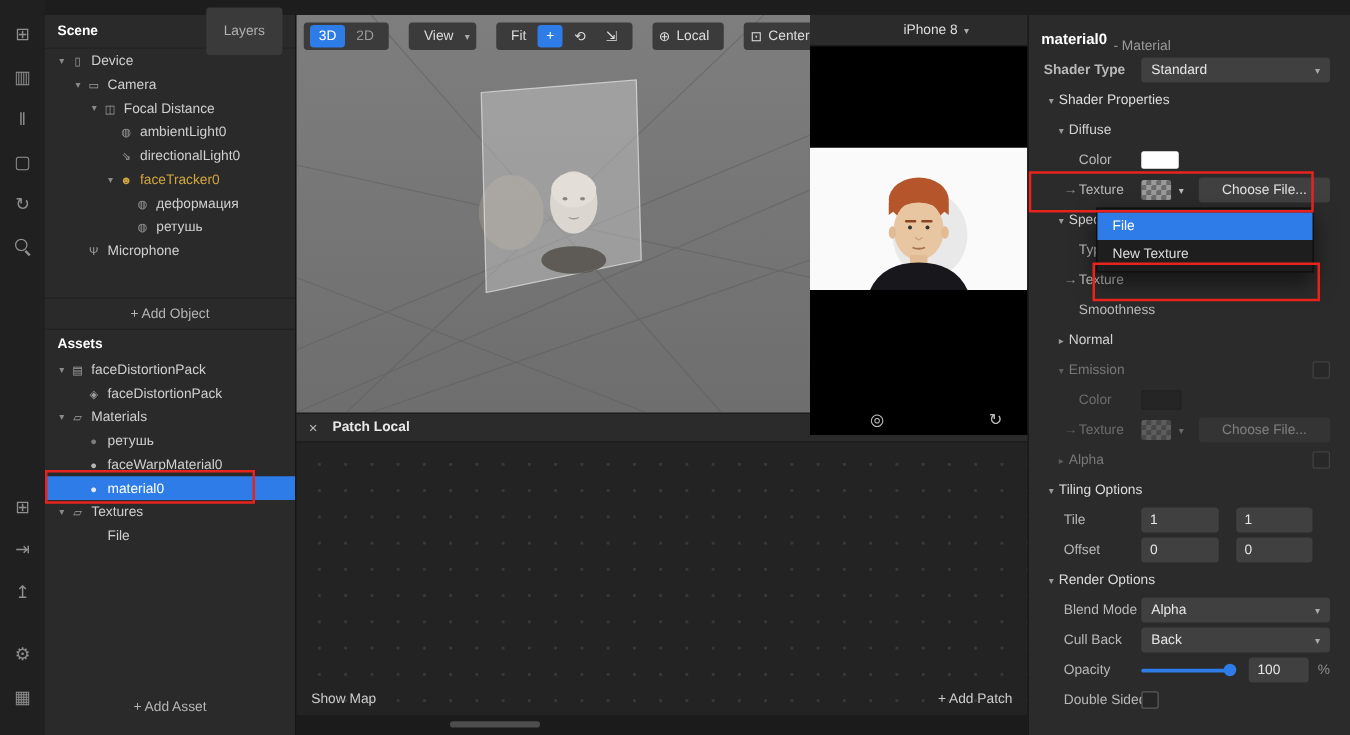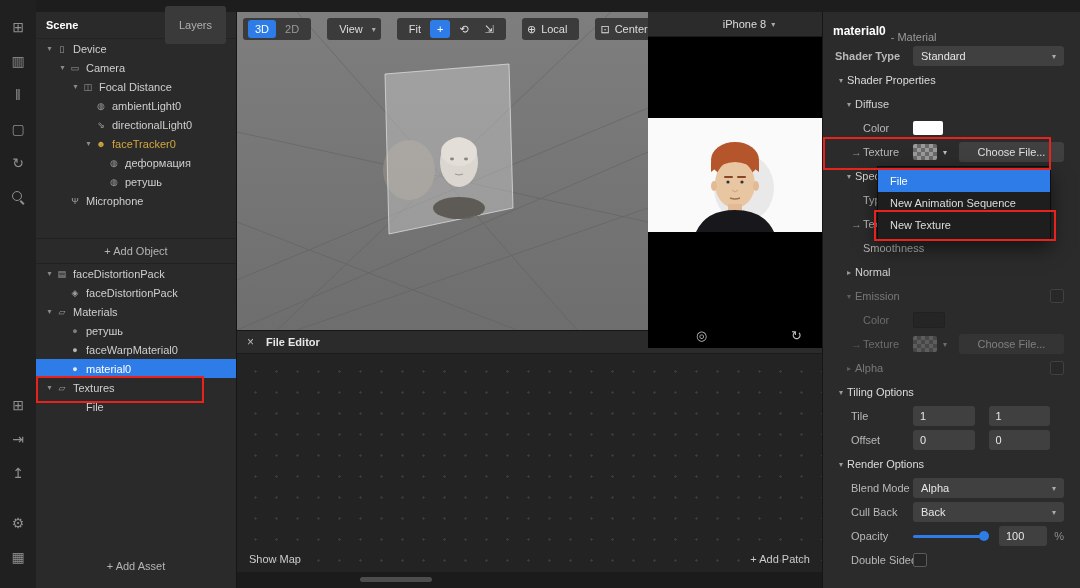--- a/index.html
+++ b/index.html
@@ -196,20 +196,21 @@
       <span class="tic">◍</span>
       <span class="tl">ретушь</span>
     </div>
     <div class="trow d1">
       <span class="arr"></span>
       <span class="tic">Ψ</span>
       <span class="tl">Microphone</span>
     </div>
 
     <div class="addobj">+ Add Object</div>
+    <div class="assets-title">Assets</div>
 
     <div class="trow d0">
       <span class="arr">▾</span>
       <span class="tic">▤</span>
       <span class="tl">faceDistortionPack</span>
     </div>
     <div class="trow d1">
       <span class="arr"></span>
       <span class="tic">◈</span>
       <span class="tl">faceDistortionPack</span>
@@ -290,21 +291,21 @@
       <div class="pill">
         <span>⊡</span>
         <span class="tool-seg" style="padding-left:3px;">Center</span>
       </div>
     </div>
   </div>
 
   <div class="pe">
     <div class="pe-head">
       <span class="pe-close">×</span>
-      <span class="pe-title">File Editor</span>
+      <span class="pe-title">Patch Local</span>
     </div>
     <div class="pe-body"></div>
     <span class="showmap">Show Map</span>
     <span class="addpatch">+ Add Patch</span>
   </div>
   <div class="bstrip">
     <div class="hscroll"></div>
   </div>
 
   <div class="sim">
@@ -480,21 +481,20 @@
     <div class="irow">
       <span class="lab1">Double Sided</span>
       <span class="ctrl">
           <span class="cb"></span>
         </span>
     </div>
   </div>
 
   <div class="menu">
     <div class="menu-item active">File</div>
-    <div class="menu-item">New Animation Sequence</div>
     <div class="menu-item">New Texture</div>
   </div>
 
   <div class="rbox" id="rb-material"></div>
   <div class="rbox" id="rb-texture"></div>
   <div class="rbox" id="rb-file"></div>
 
 </div>
 
 </body></html>

